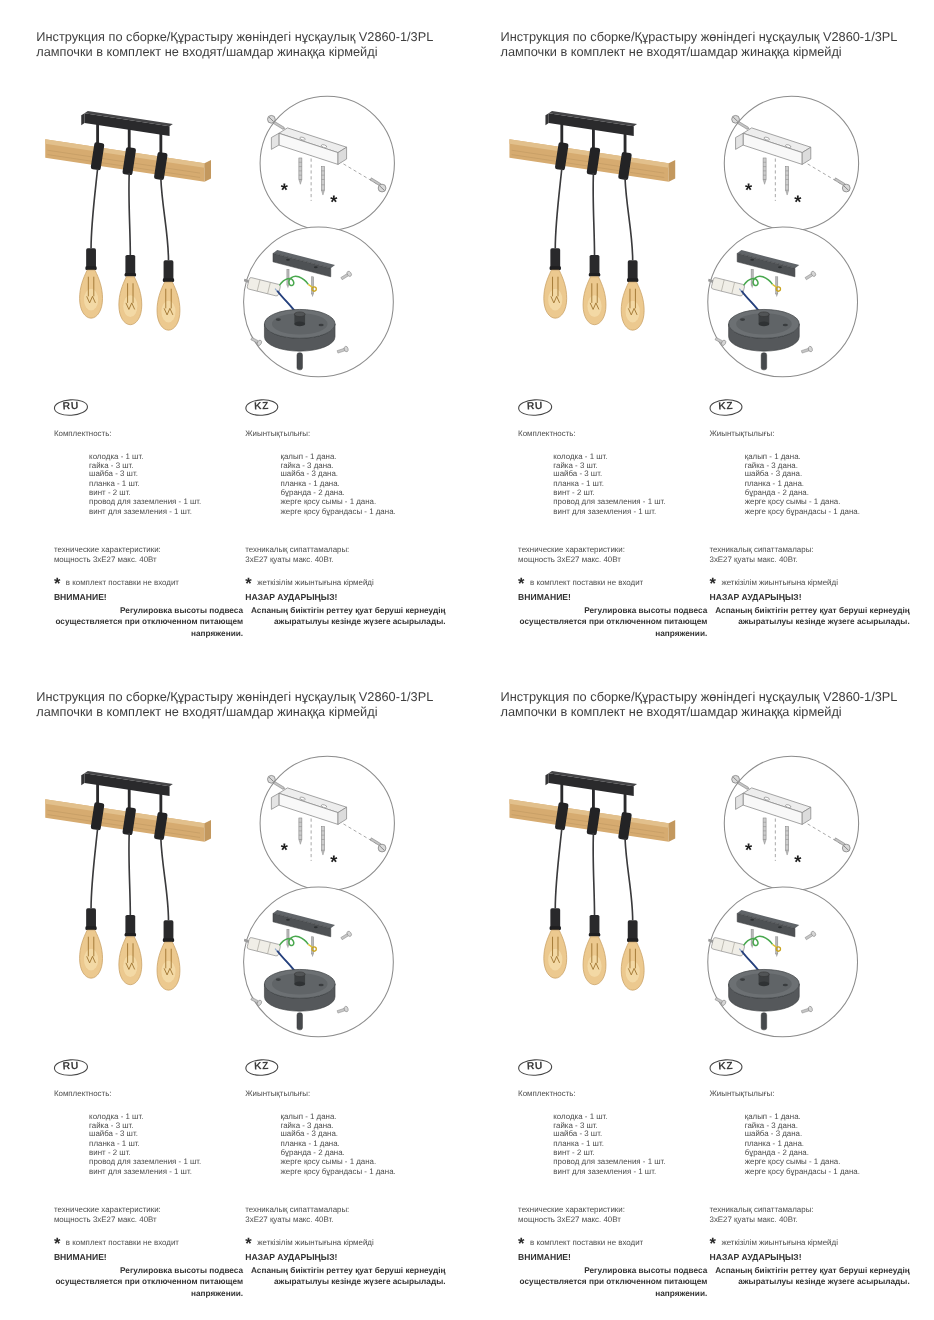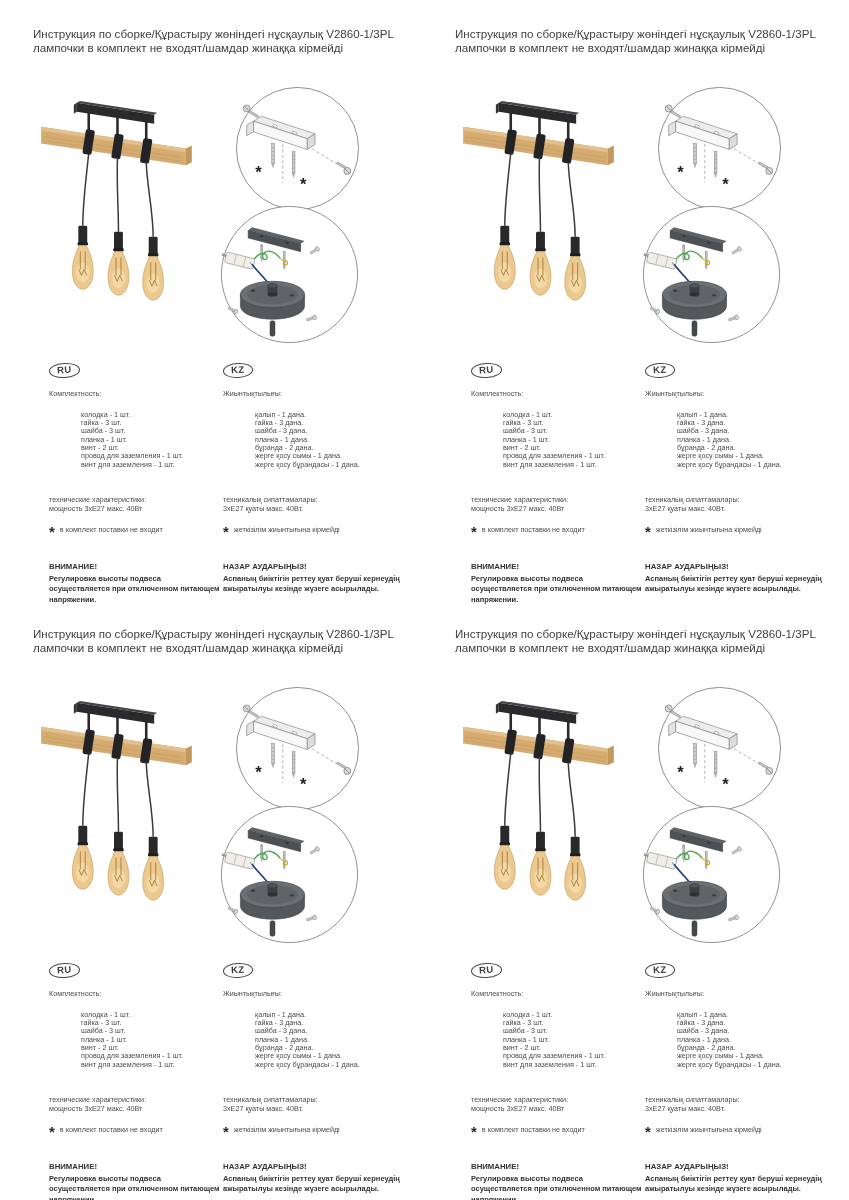--- a/index.html
+++ b/index.html
@@ -20,23 +20,23 @@
   .col-kz{left:190px;width:182px;}
   .badge{display:inline-block;border:1.3px solid #474747;border-radius:50%;
          padding:2px 7px 2.5px;font-size:9.5px;font-weight:700;color:#3c3c3c;
          letter-spacing:.5px;transform:rotate(-3deg);margin-bottom:7px;}
   .list-heading{margin:4px 0 13px;line-height:9px;}
   .items div{white-space:nowrap;padding-left:32px;}
   .tech{margin-top:26px;line-height:9.3px;}
   .note{margin-top:9px;display:flex;align-items:center;}
   .note .ast{font-size:15px;font-weight:700;color:#2a2a2a;line-height:1;
              margin-right:5px;transform:translateY(1.5px);}
-  .warning{margin-top:26px;}
+  .warning{margin-top:2px;}
   .warning-title{font-weight:700;font-size:7.8px;color:#333;margin-bottom:2.5px;}
-  .warning-body{font-weight:700;font-size:7.5px;line-height:10.2px;color:#333;}
+  .warning-body{font-weight:700;font-size:7.5px;line-height:10.2px;color:#333;text-align:right;}
   svg text.diag-ast{font-family:"Liberation Sans",sans-serif;font-weight:700;
                     font-size:17px;fill:#1e1e1e;}
 </style>
 </head>
 <body>
 
 <main class="page">
   <section class="card">
 
     <header class="card-title">

